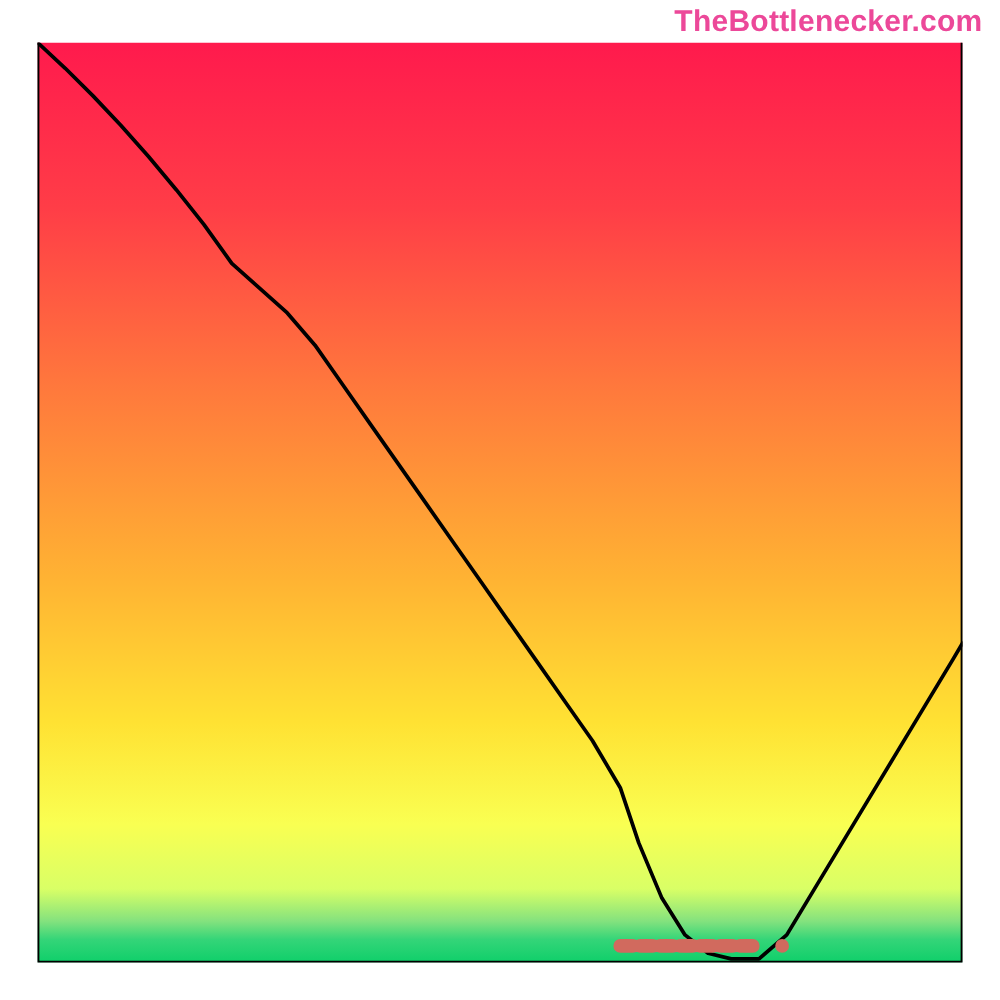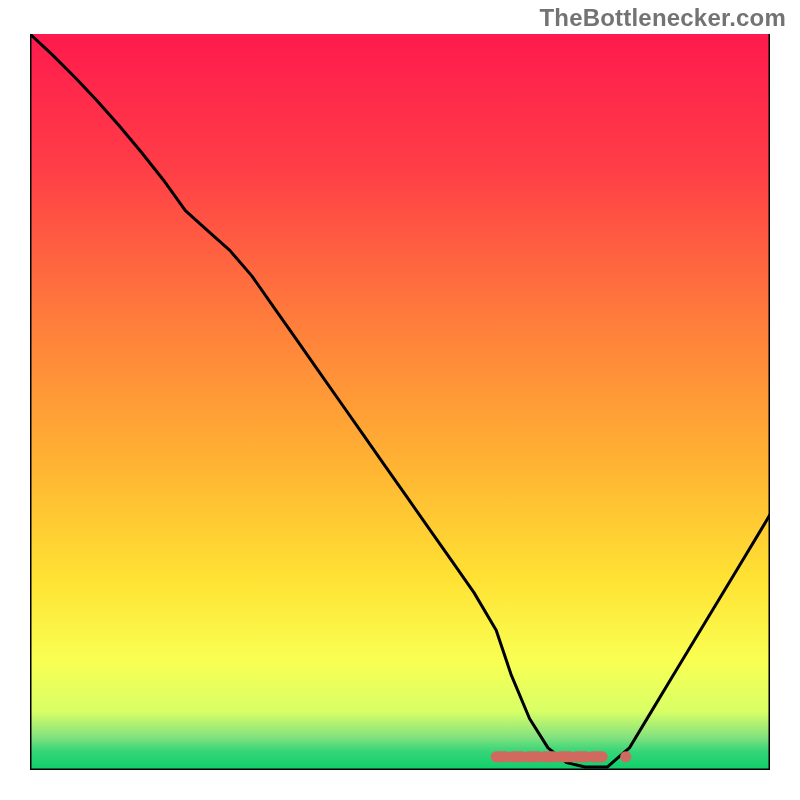--- a/index.html
+++ b/index.html
@@ -15,21 +15,21 @@
     position: relative;
     width: 800px;
     height: 800px;
   }
   .attribution {
     position: absolute;
     top: 4px;
     right: 14px;
     font-size: 24px;
     font-weight: 600;
-    color: #737373;
+    color: #ec4899;
     letter-spacing: 0.2px;
   }
   .plot-wrap {
     position: absolute;
     left: 30px;
     top: 34px;
     width: 740px;
     height: 736px;
   }
   .plot-wrap svg {

